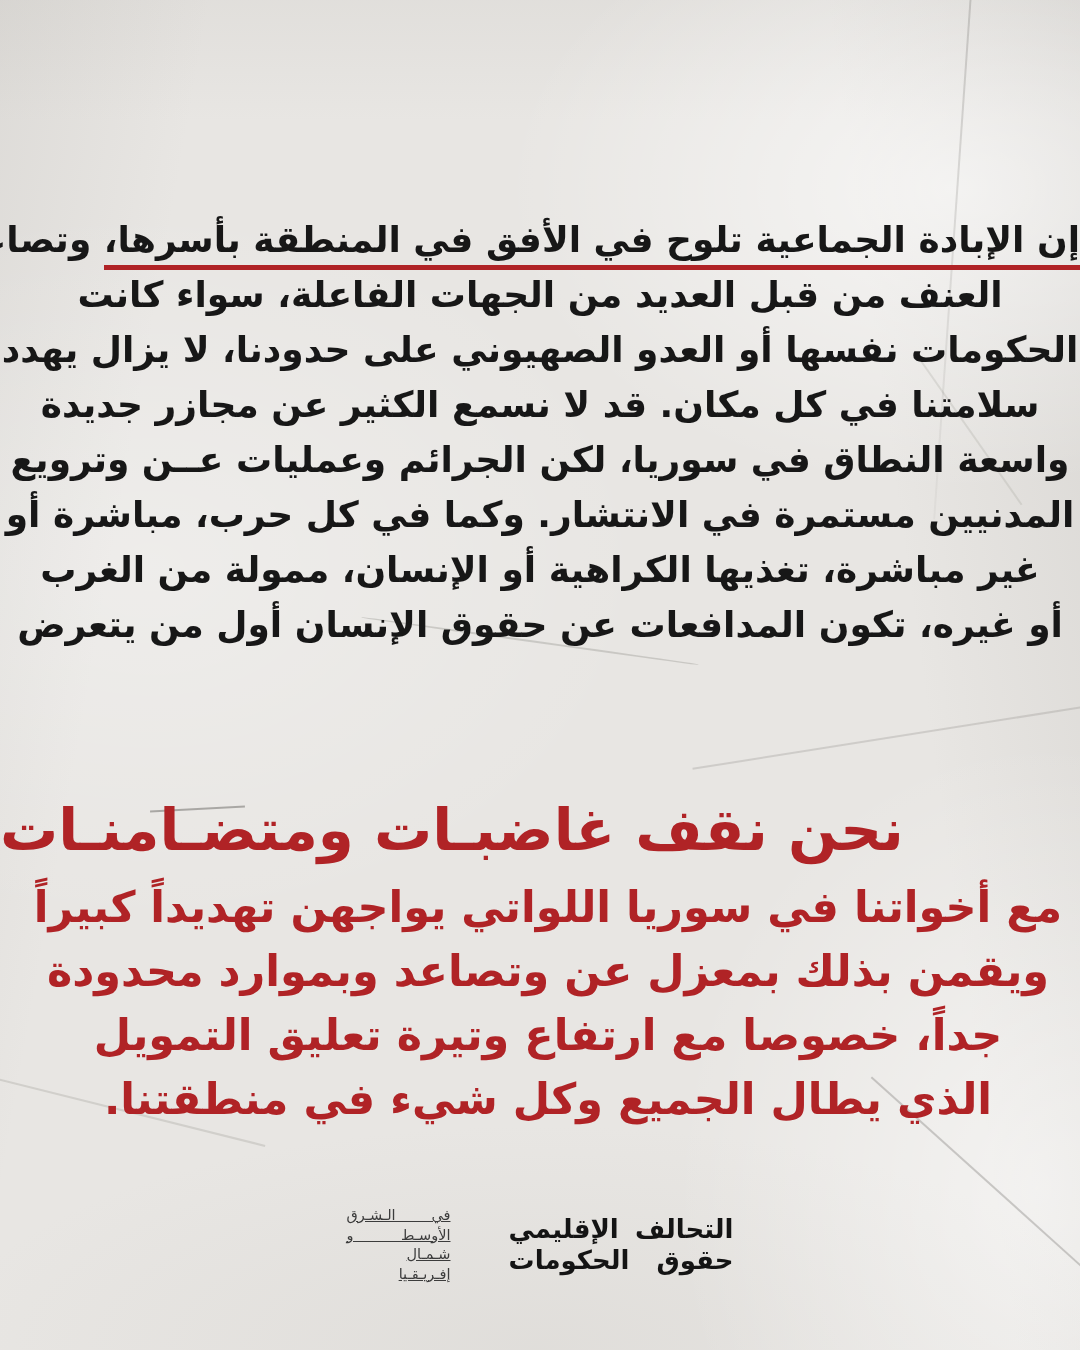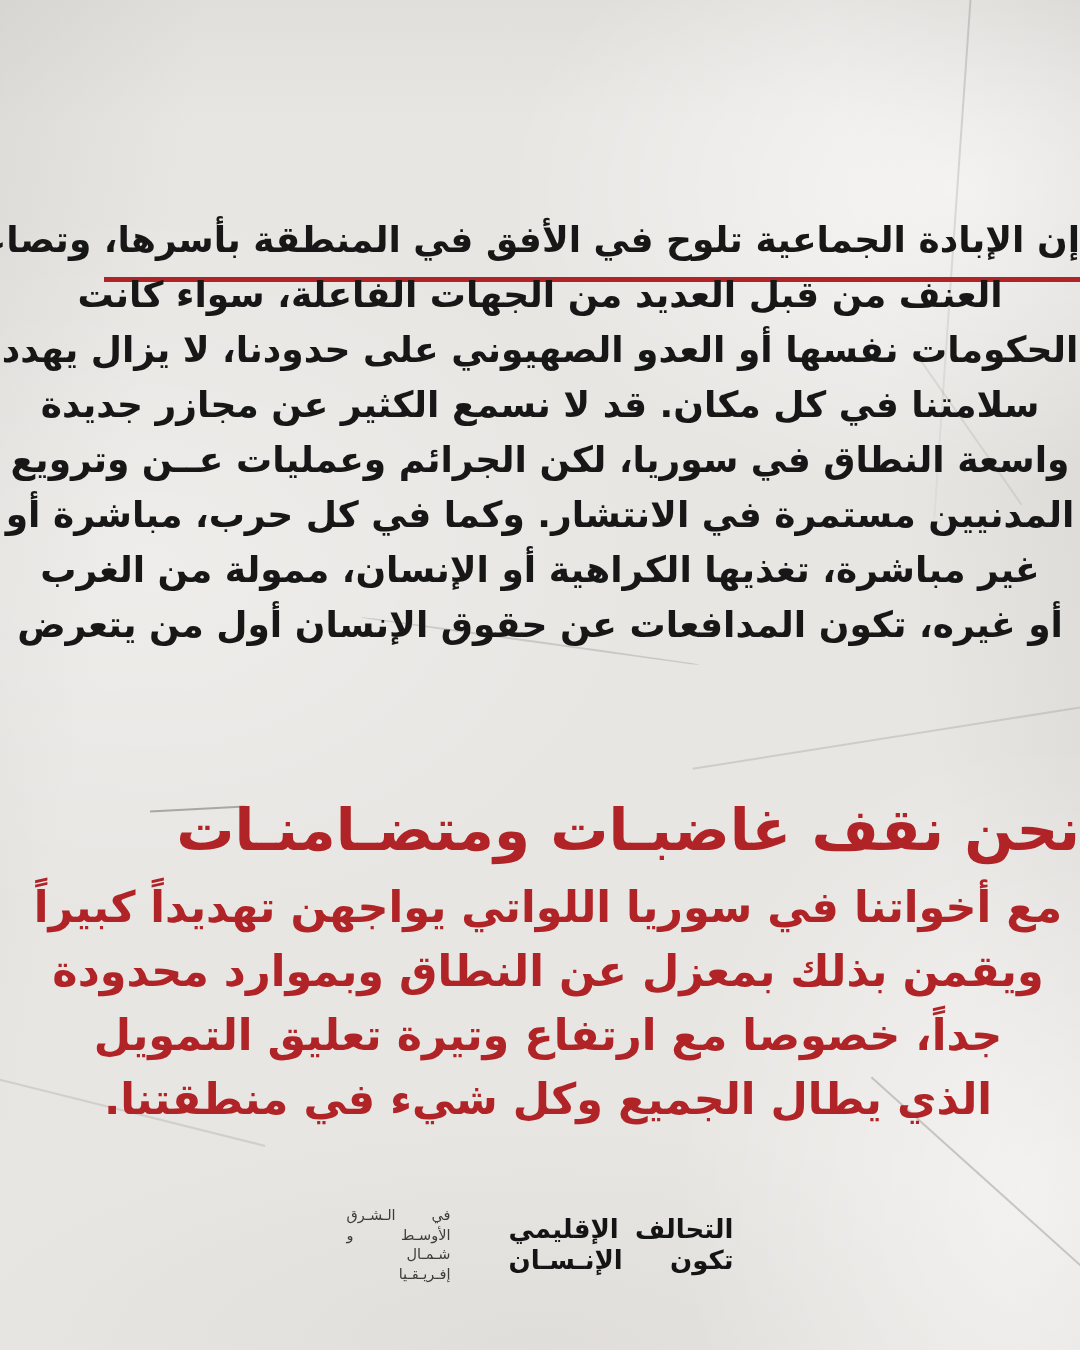--- a/index.html
+++ b/index.html
@@ -36,27 +36,27 @@
     position:absolute;top:212px;left:0;right:0;
     text-align:center;
     color:#171717;
     font-weight:bold;
     font-size:36px;
     line-height:55px;
   }
   .intro .line{height:55px;white-space:nowrap;}
   .underlined{
     border-bottom:5px solid #b02326;
-    padding-bottom:17px;
+    padding-bottom:5px;
   }
 
   
   .headline{
     position:absolute;top:795px;left:0;right:0;
-    text-align:right;
+    text-align:left;
     color:#b02326;
     font-weight:bold;
     font-size:58px;
     line-height:70px;
     white-space:nowrap;
   }
   .red-body{
     position:absolute;top:875px;left:0;right:0;
     text-align:center;
     color:#b02326;
@@ -68,21 +68,21 @@
 
   
   .logo{
     position:absolute;top:1206px;left:0;right:0;
     display:flex;justify-content:center;align-items:center;
   }
   .logo-inner{display:flex;align-items:center;gap:13px;}
   .logo-name{color:#141414;font-weight:bold;font-size:26px;line-height:31px;width:225px;margin-left:45px;}
   .logo-name .lg-line{text-align:justify;text-align-last:justify;white-space:nowrap;}
   .logo-region{color:#3c3c3c;font-weight:normal;font-size:14.5px;line-height:19.5px;width:104px;}
-  .logo-region .sm-line{text-align:justify;text-align-last:justify;white-space:nowrap;}
+  .logo-region .sm-line{text-align:justify;text-align-last:justify;white-space:nowrap;text-decoration:underline;}
 </style>
 </head>
 <body>
 
 <div class="poster">
 
   <div class="crease crease-v1"></div>
   <div class="crease crease-s1"></div>
   <div class="crease crease-d1"></div>
   <div class="crease crease-d2"></div>
@@ -98,30 +98,30 @@
     <div class="line">واسعة النطاق في سوريا، لكن الجرائم وعمليات عــن وترويع</div>
     <div class="line">المدنيين مستمرة في الانتشار. وكما في كل حرب، مباشرة أو</div>
     <div class="line">غير مباشرة، تغذيها الكراهية أو الإنسان، ممولة من الغرب</div>
     <div class="line">أو غيره، تكون  المدافعات عن حقوق الإنسان أول من يتعرض</div>
   </div>
 
   <div class="headline">نحن نقف غاضبـات ومتضـامنـات</div>
 
   <div class="red-body">
     <div class="line">مع أخواتنا في سوريا اللواتي يواجهن تهديداً كبيراً</div>
-    <div class="line">ويقمن بذلك بمعزل عن النطاق وبموارد محدودة</div>
+    <div class="line">ويقمن بذلك بمعزل عن وتصاعد وبموارد محدودة</div>
     <div class="line">جداً، خصوصا  مع ارتفاع وتيرة تعليق التمويل</div>
     <div class="line">الذي يطال الجميع وكل شيء في منطقتنا.</div>
   </div>
 
   <div class="logo">
     <div class="logo-inner">
       <div class="logo-name">
         <div class="lg-line">التحالف الإقليمي</div>
-        <div class="lg-line">تكون الإنـسـان</div>
+        <div class="lg-line">حقوق الحكومات</div>
       </div>
       <div class="logo-region">
         <div class="sm-line">في الـشـرق</div>
         <div class="sm-line">الأوسـط و</div>
         <div class="sm-line">شـمـال</div>
         <div class="sm-line">إفـريـقـيا</div>
       </div>
     </div>
   </div>
 

